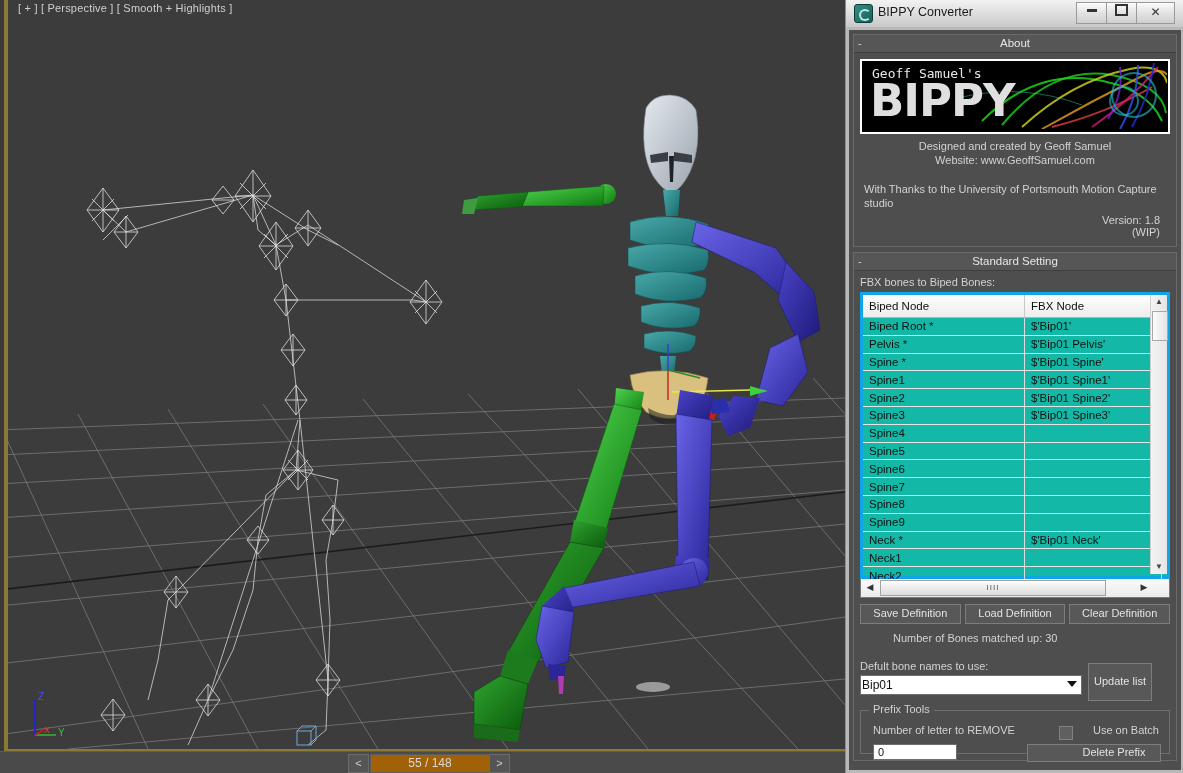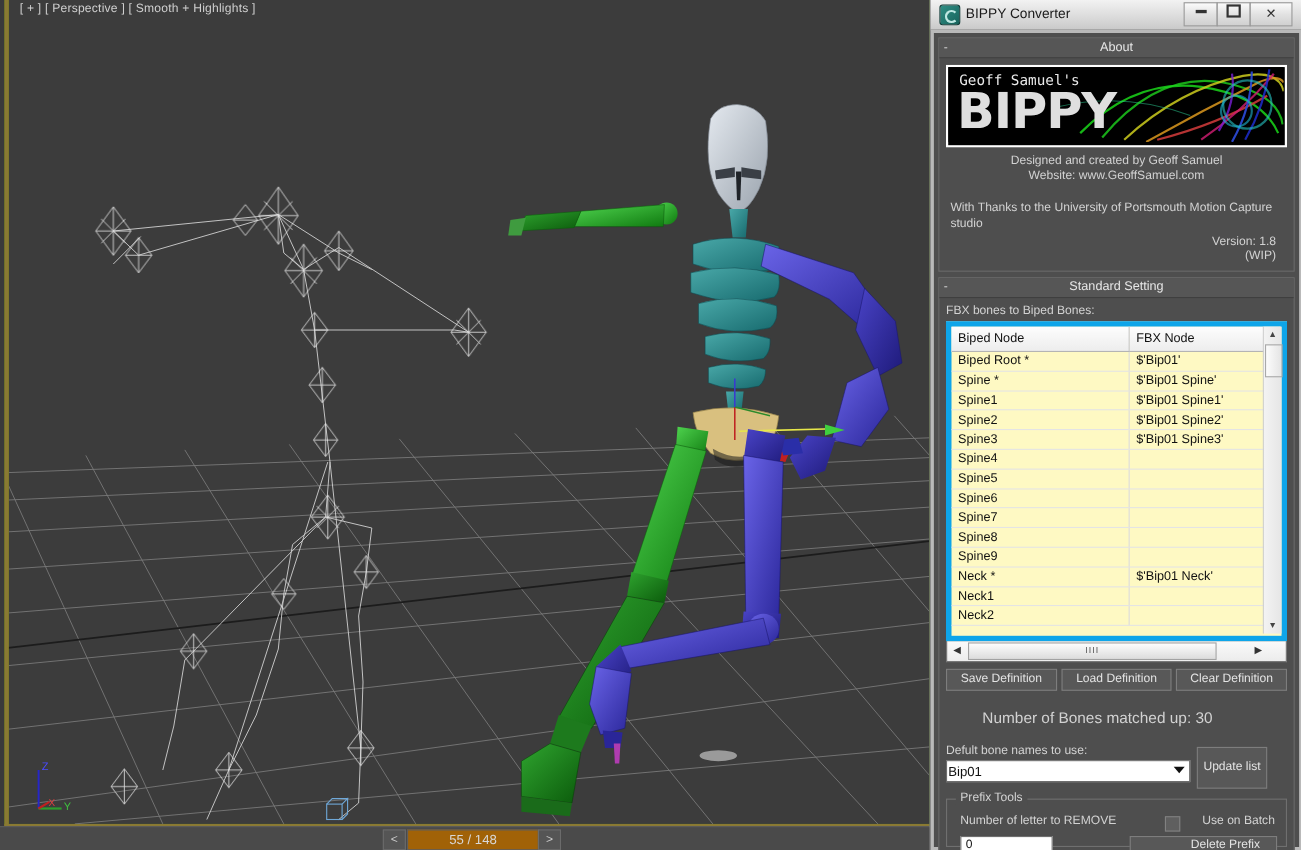--- a/index.html
+++ b/index.html
@@ -56,21 +56,21 @@
   #logo .big{position:absolute;left:8px;top:17px;color:#dfdfdf;font-size:45px;font-weight:bold;
              font-family:"DejaVu Sans",sans-serif;letter-spacing:-1px;line-height:45px;z-index:3;}
   .about-line{color:#d2d2d2;font-size:11px;margin-top:6px;text-align:center;}
   .about-thanks{color:#d2d2d2;font-size:11px;margin-top:16px;text-align:left;padding-left:4px;line-height:14px;}
   .about-ver{color:#d2d2d2;font-size:11px;text-align:right;padding-right:10px;}
   #ver1{margin-top:4px;}
 
   
   #std-body{padding:5px 6px 6px 6px;}
   .sec-label{color:#d2d2d2;font-size:11px;margin-bottom:4px;}
-  #grid-wrap{position:relative;background:#fef9c3;border:5px solid #0ea5e9;height:281px;}
+  #grid-wrap{position:relative;background:#14b8a6;border:3px solid #0ea5e9;height:281px;}
   table.bonegrid{border-collapse:collapse;width:285px;table-layout:fixed;font-size:11.5px;color:#111;}
   table.bonegrid th{background:linear-gradient(to bottom,#fdfdfd,#ededed);border-right:1px solid #c8c8c8;
        border-bottom:1px solid #b4b4b4;text-align:left;font-weight:normal;padding:2px 0 3px 6px;height:17px;}
   table.bonegrid td{border-bottom:1px solid #e4e4e4;border-right:1px solid #dcdcdc;
        padding:0 0 0 6px;height:16.8px;white-space:nowrap;overflow:hidden;}
   .col-a{width:155px;} .col-b{width:130px;}
   #vscroll{position:absolute;right:0;top:0;width:16px;height:279px;
            background:linear-gradient(to right,#f3f3f3,#e6e6e6);border-left:1px solid #cfcfcf;}
   .sb-arrow{position:absolute;left:0;width:16px;height:14px;text-align:center;font-size:8px;color:#444;line-height:14px;}
   #sb-up{top:0;} #sb-dn{bottom:0;}
@@ -80,21 +80,21 @@
            border:1px solid #7a7a7a;border-top:none;}
   .hs-arrow{position:absolute;top:0;width:16px;height:16px;text-align:center;font-size:9px;color:#333;line-height:16px;}
   #hs-l{left:1px;} #hs-r{right:17px;}
   #hs-thumb{position:absolute;left:19px;top:1px;width:224px;height:14px;
             background:linear-gradient(to bottom,#fdfdfd,#dcdcdc);border:1px solid #a2a2a2;
             text-align:center;font-size:8px;color:#555;line-height:13px;letter-spacing:1px;}
 
   .btnrow{display:flex;gap:4px;margin-top:6px;}
   .gbtn{flex:1;height:18px;background:#585858;border:1px solid #7d7d7d;color:#e3e3e3;font-size:11px;
         text-align:center;line-height:17px;}
-  .info-line{color:#d2d2d2;font-size:14px;margin-top:16px;padding-left:33px;}
+  .info-line{color:#d2d2d2;font-size:11px;margin-top:8px;padding-left:33px;}
   #defult-label{color:#d2d2d2;font-size:11px;margin-top:16px;}
   #combo-row{position:relative;margin-top:3px;height:22px;}
   #combo{position:absolute;left:0;top:0;width:222px;height:20px;background:#fff;border:1px solid #6e6e6e;
          color:#111;font-size:12px;line-height:19px;padding-left:1px;box-sizing:border-box;}
   #combo-arrow{position:absolute;right:4px;top:5px;width:0;height:0;border-left:5px solid transparent;
          border-right:5px solid transparent;border-top:6px solid #111;}
   #update-btn{position:absolute;left:228px;top:-12px;width:62px;height:36px;background:#585858;
          border:1px solid #7d7d7d;color:#e3e3e3;font-size:11px;text-align:center;line-height:35px;}
 
   #prefix{position:relative;margin-top:13px;border:1px solid #6f6f6f;height:42px;}
@@ -385,20 +385,24 @@
                   <th class="col-a">Biped Node</th>
                   <th class="col-b">FBX Node</th>
                 </tr>
               </thead>
               <tbody id="grid-body">
                   <tr>
                     <td class="col-a">Biped Root *</td>
                     <td class="col-b">$'Bip01'</td>
                   </tr>
                   <tr>
+                    <td class="col-a">Pelvis *</td>
+                    <td class="col-b">$'Bip01 Pelvis'</td>
+                  </tr>
+                  <tr>
                     <td class="col-a">Spine *</td>
                     <td class="col-b">$'Bip01 Spine'</td>
                   </tr>
                   <tr>
                     <td class="col-a">Spine1</td>
                     <td class="col-b">$'Bip01 Spine1'</td>
                   </tr>
                   <tr>
                     <td class="col-a">Spine2</td>
                     <td class="col-b">$'Bip01 Spine2'</td>

